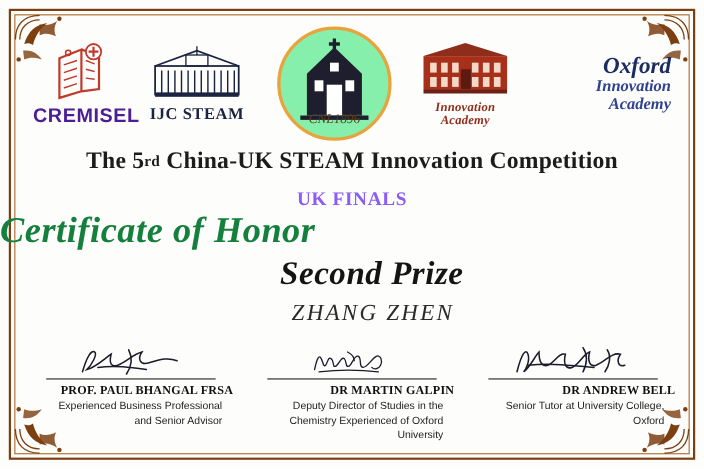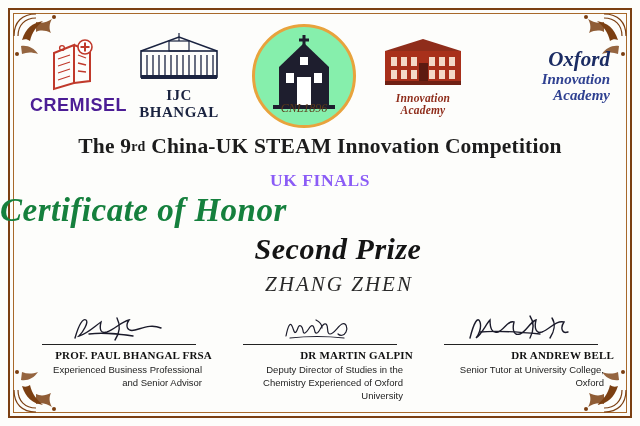--- a/index.html
+++ b/index.html
@@ -333,21 +333,21 @@
             <path d="M48 24 L48 46"></path>
               <path d="M54 24 L54 46"></path>
               <path d="M60 24 L60 46"></path>
             <path d="M66 24 L66 46"></path>
               <path d="M72 24 L72 46"></path>
               <path d="M78 24 L78 46"></path>
           </g>
           <rect x="6" y="44" width="76" height="4" fill="#1a2340"></rect>
         </svg>
       </div>
-      <div class="ijc-word">IJC BHANGAL</div>
+      <div class="ijc-word">IJC STEAM</div>
     </div>
 
     <div class="logo logo-crest">
       <div class="crest-circle">
         <svg viewBox="0 0 98 98">
           <path d="M24 78 L24 40 L49 16 L74 40 L74 78 Z" fill="#1e1e2e"></path>
           <path d="M49 8 L49 18" stroke="#1e1e2e" stroke-width="3"></path>
           <path d="M44 13 L54 13" stroke="#1e1e2e" stroke-width="3"></path>
           <rect x="42" y="50" width="14" height="28" fill="#ffffff"></rect>
           <rect x="31" y="46" width="8" height="10" fill="#ffffff"></rect>
@@ -384,21 +384,21 @@
       </div>
       <div class="brick-word">Innovation Academy</div>
     </div>
 
     <div class="logo logo-oxford">
       <div class="oxford-line1">Oxford</div>
       <div class="oxford-line2">Innovation Academy</div>
     </div>
   </div>
 
-  <div class="comp-title"><span>The 9</span><span class="ord">rd</span><span> China-UK STEAM Innovation Competition</span></div>
+  <div class="comp-title"><span>The 5</span><span class="ord">rd</span><span> China-UK STEAM Innovation Competition</span></div>
 
   <div class="stage-title">UK FINALS</div>
 
   <div class="cert-line">Certificate of Honor</div>
 
   <div class="prize-line">Second Prize</div>
 
   <div class="recipient">ZHANG ZHEN</div>
 
   <div class="signatures">

